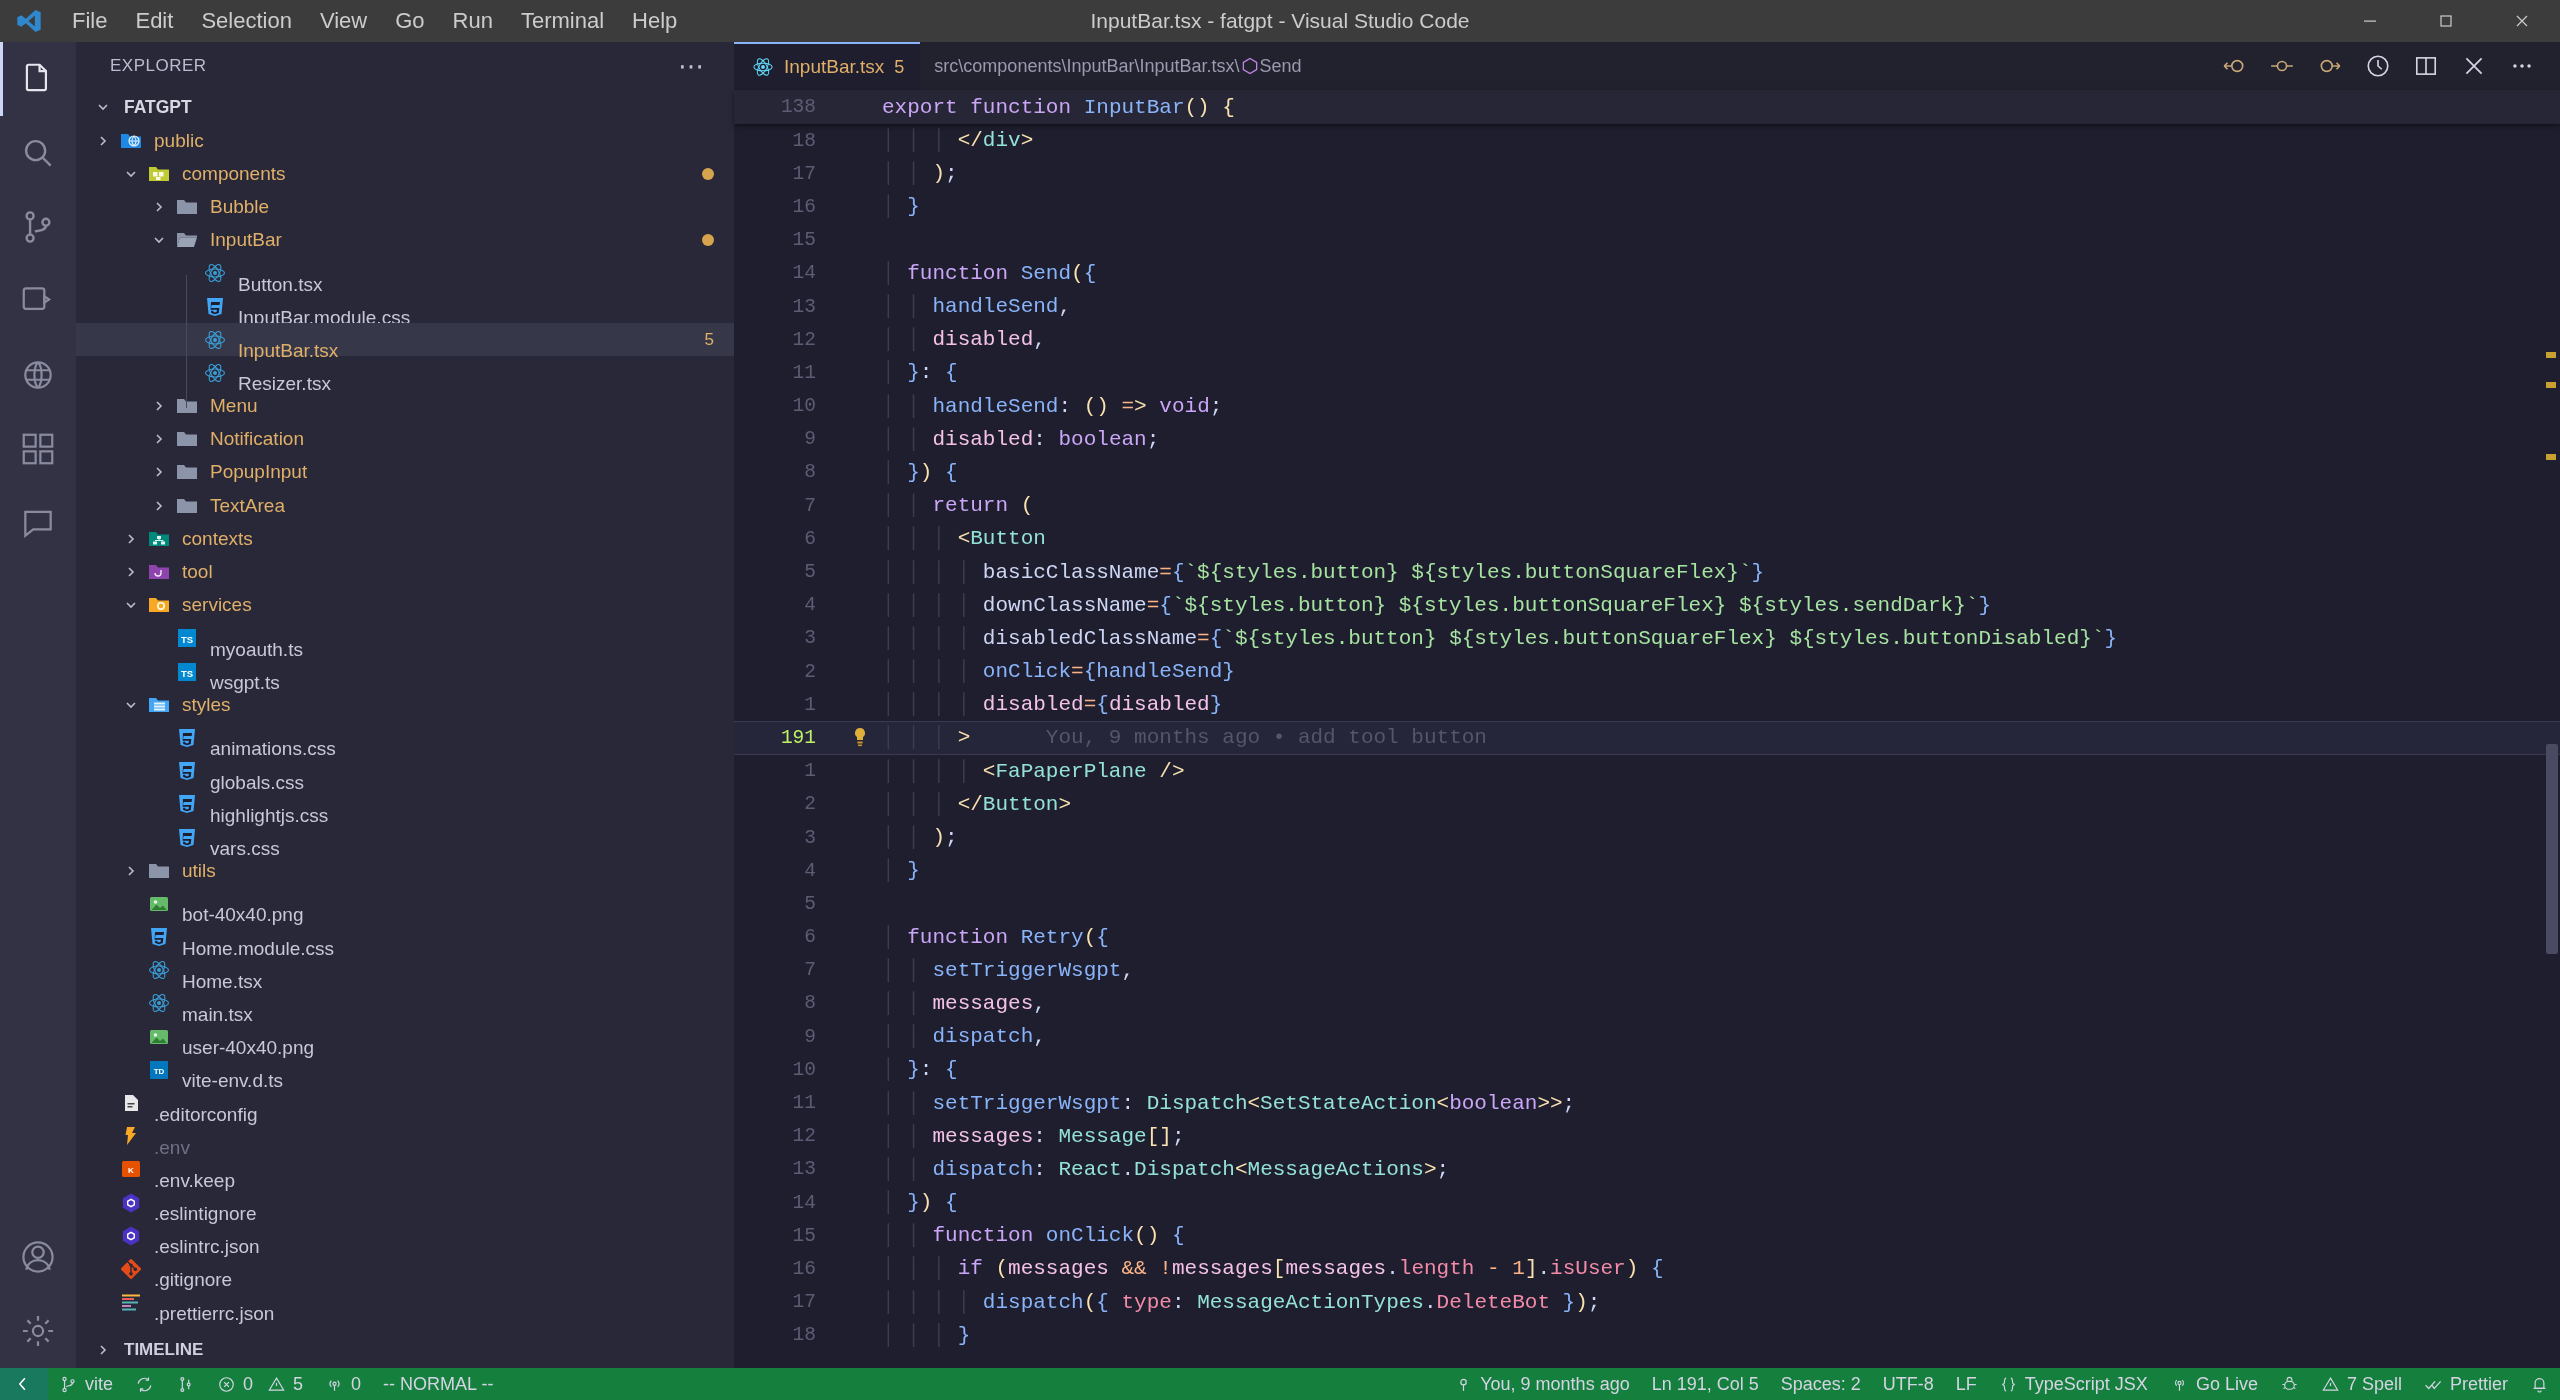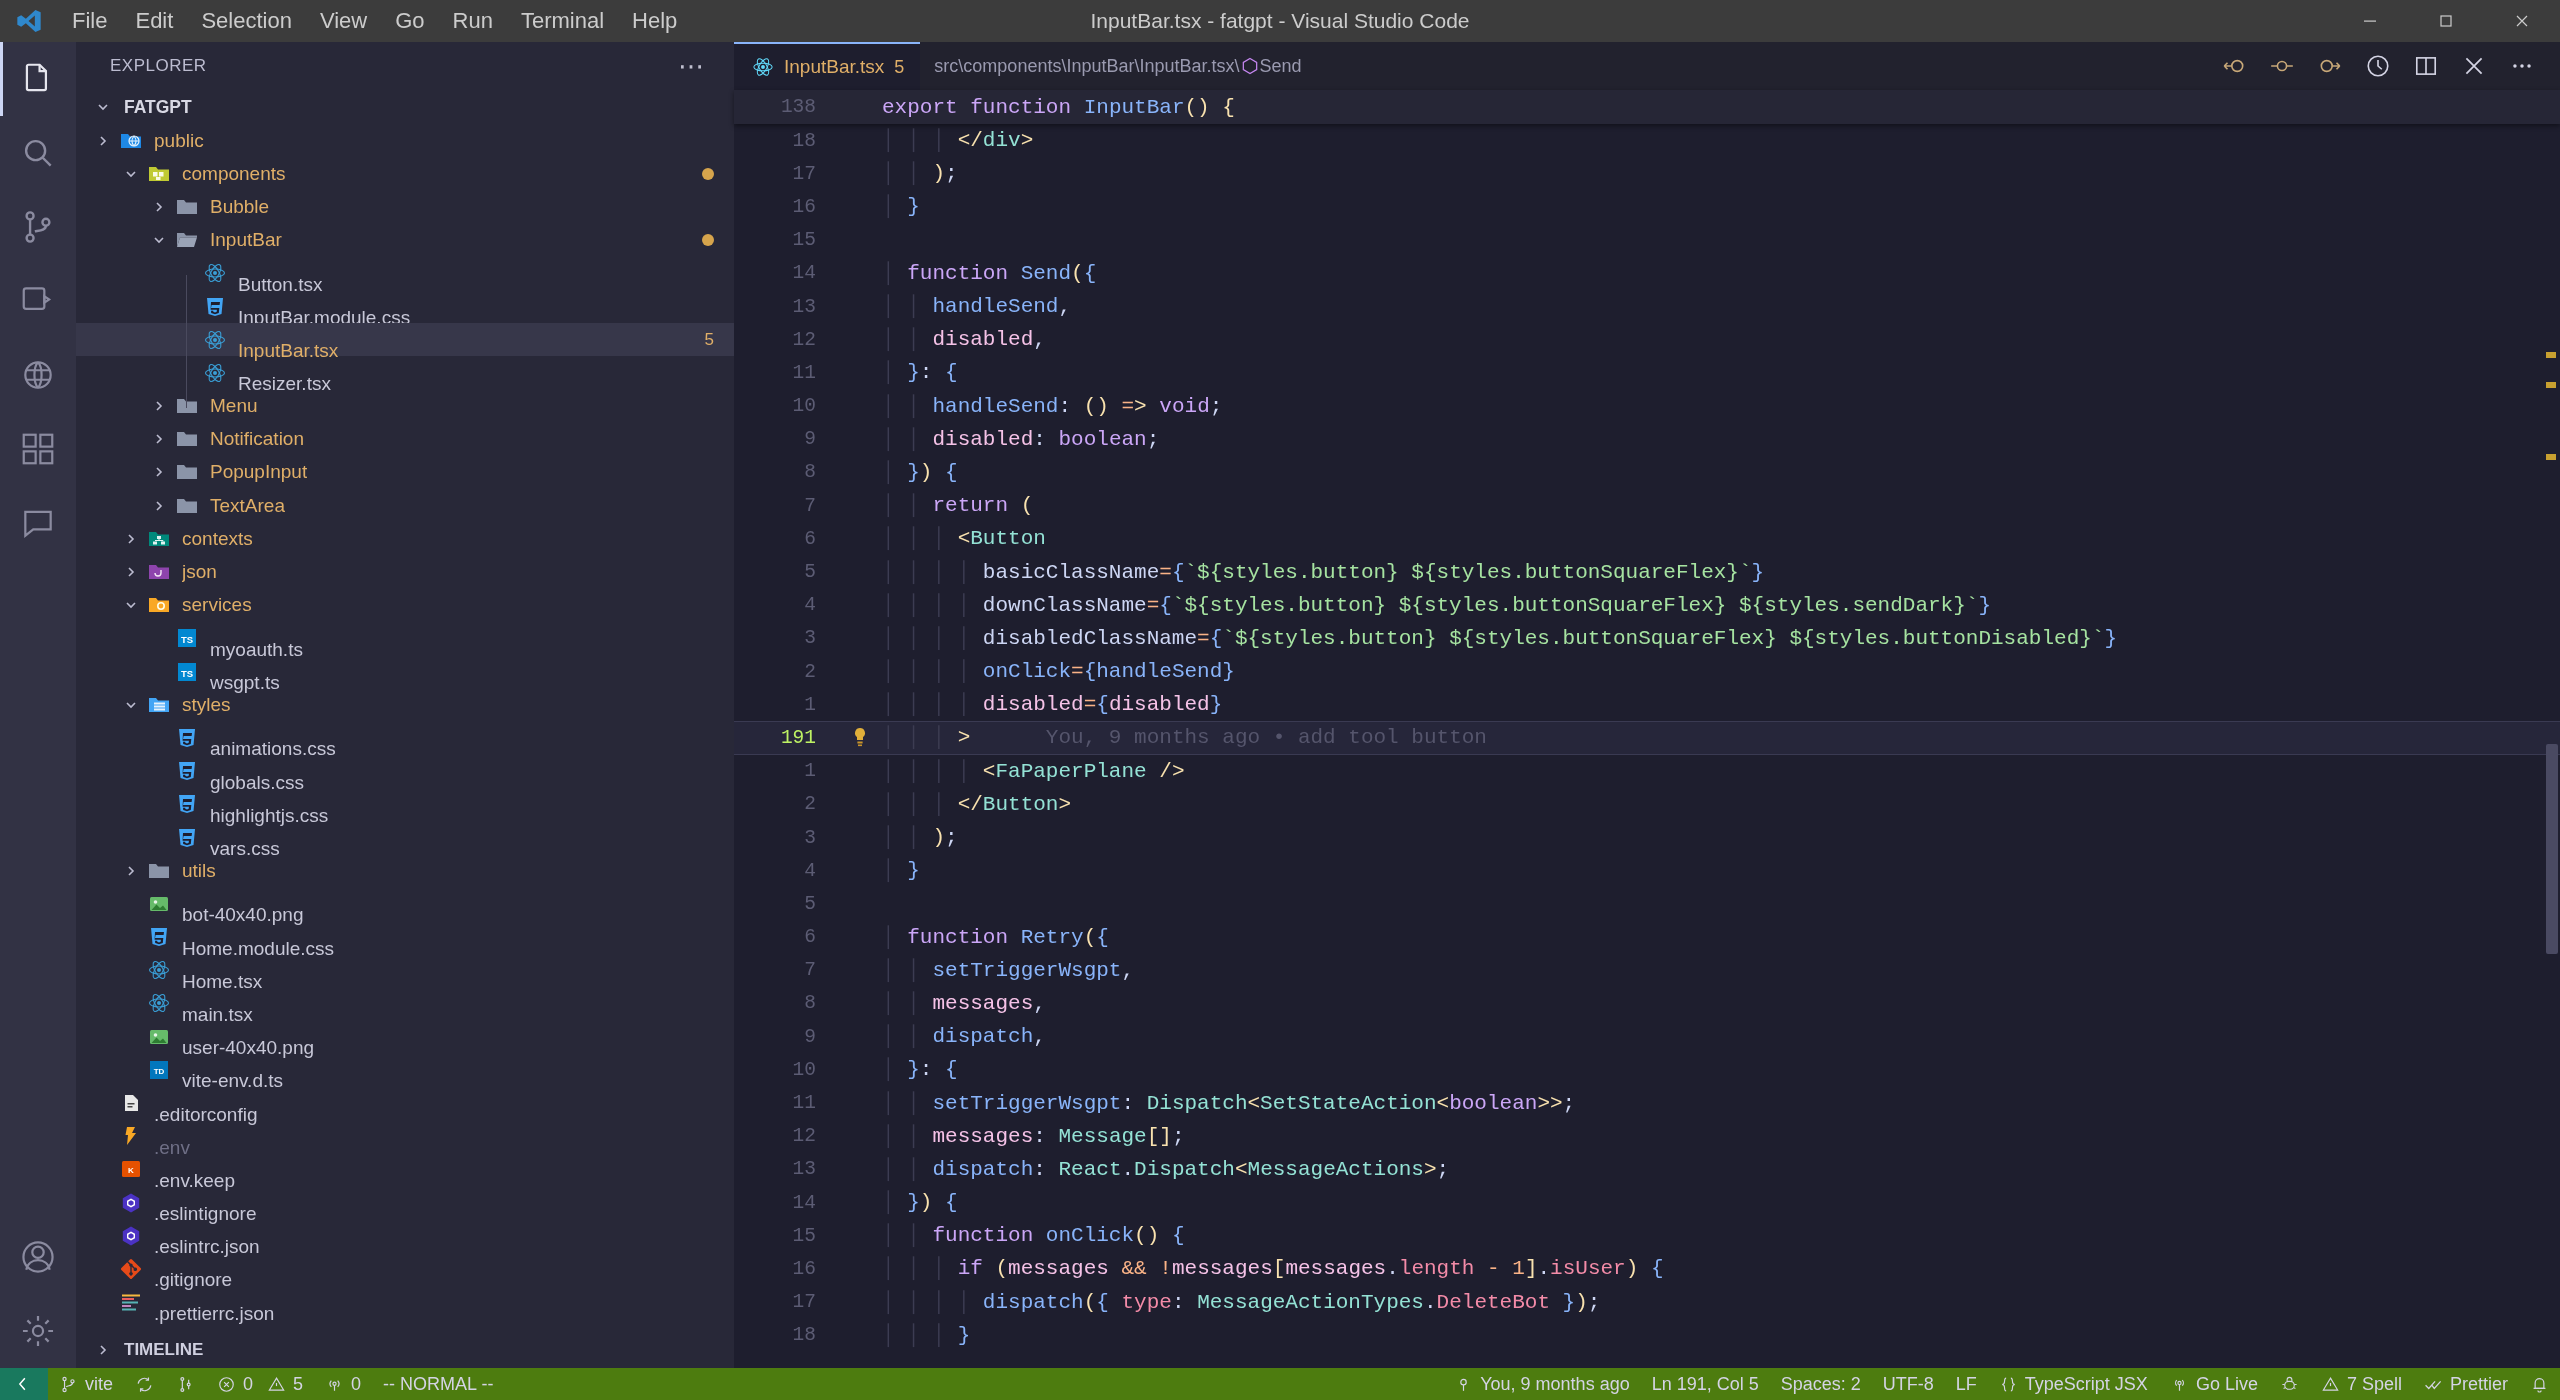--- a/index.html
+++ b/index.html
@@ -151,21 +151,21 @@
 
   .indent-guide { color:#3c3c52; }
 
   
   .rightstrip { position:absolute; top:0; right:0; width: 26px; bottom:0; }
   .mm-mark { position:absolute; right:4px; width:10px; height:6px; }
   .scroll-thumb { position:absolute; right:2px; width:12px; background:#4a4a62; border-radius:2px; }
 
   
   .statusbar {
-    height: 32px; flex:0 0 32px; background: #4d7c0f; display:flex; align-items:center;
+    height: 32px; flex:0 0 32px; background: #15803d; display:flex; align-items:center;
     font-size: 18px; color:#d4d4e4;
   }
   .sb-remote {
     background:#19795e; height:32px; display:flex; align-items:center; padding:0 14px; color:#fff;
   }
   .sb-remote svg { width:20px; height:20px; }
   .sitem { display:flex; align-items:center; gap:7px; padding: 0 11px; height:32px; white-space:nowrap; }
   .sitem svg { width: 19px; height: 19px; flex:0 0 19px; }
   .sright { margin-left:auto; display:flex; align-items:center; }
 </style>
@@ -487,21 +487,21 @@
               <svg viewBox="0 0 16 16" fill="none" stroke="currentColor" stroke-width="1.6">
                 <path d="M6 4l4 4-4 4"></path>
               </svg>
             </span>
             <span class="ico">
               <svg viewBox="0 0 24 24">
                 <path fill="#8e44ad" d="M2 5h7l2 2.5h11V19H2z"></path>
                 <path d="M14 10v3a3 3 0 0 1-6 0" fill="none" stroke="#f3e5f5" stroke-width="1.4"></path>
               </svg>
             </span>
-            <span class="label c-folder">json</span>
+            <span class="label c-folder">tool</span>
           </div>
           <div class="trow" style="padding-left: 42px;">
             <span class="chev">
               <svg viewBox="0 0 16 16" fill="none" stroke="currentColor" stroke-width="1.6">
                 <path d="M4 6l4 4 4-4"></path>
               </svg>
             </span>
             <span class="ico">
               <svg viewBox="0 0 24 24">
                 <path fill="#f9a825" d="M2 5h7l2 2.5h11V19H2z"></path>

